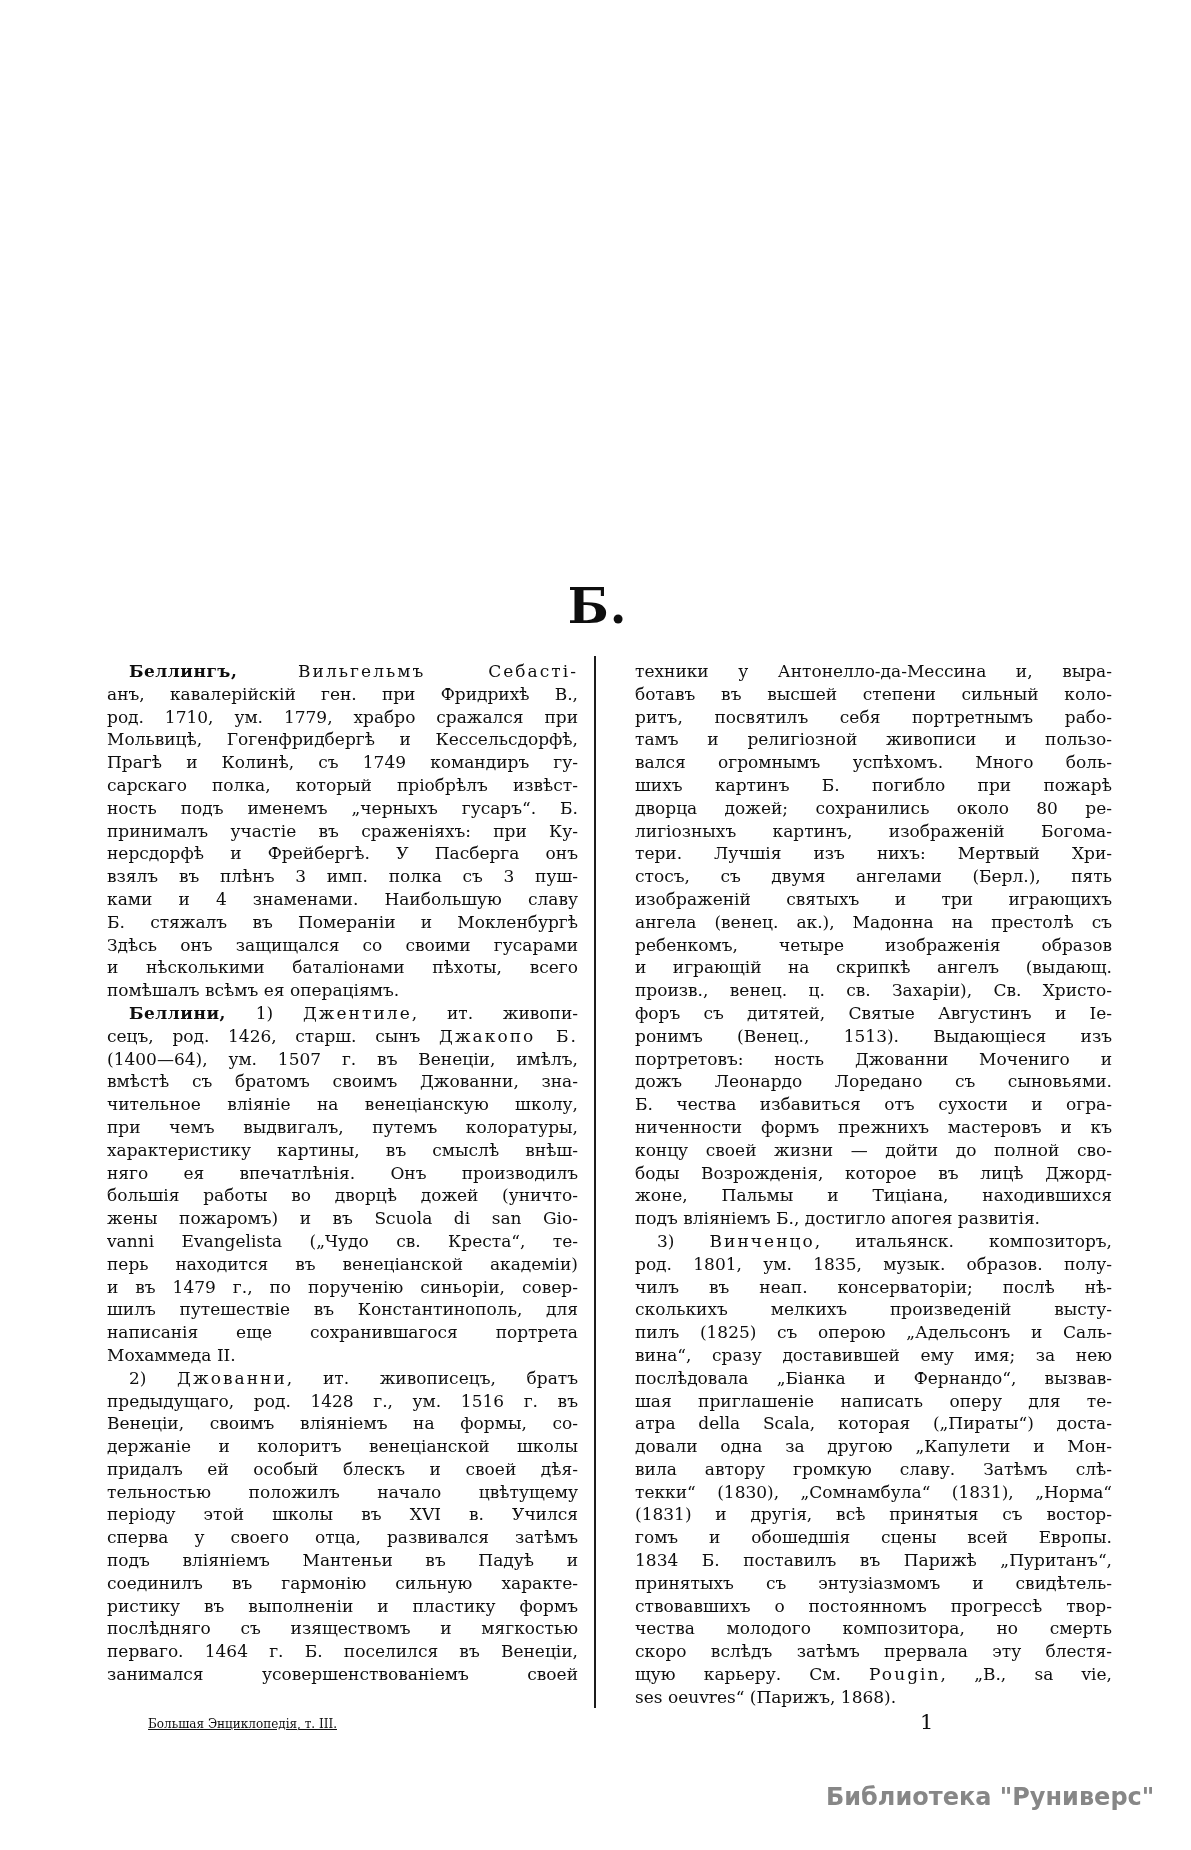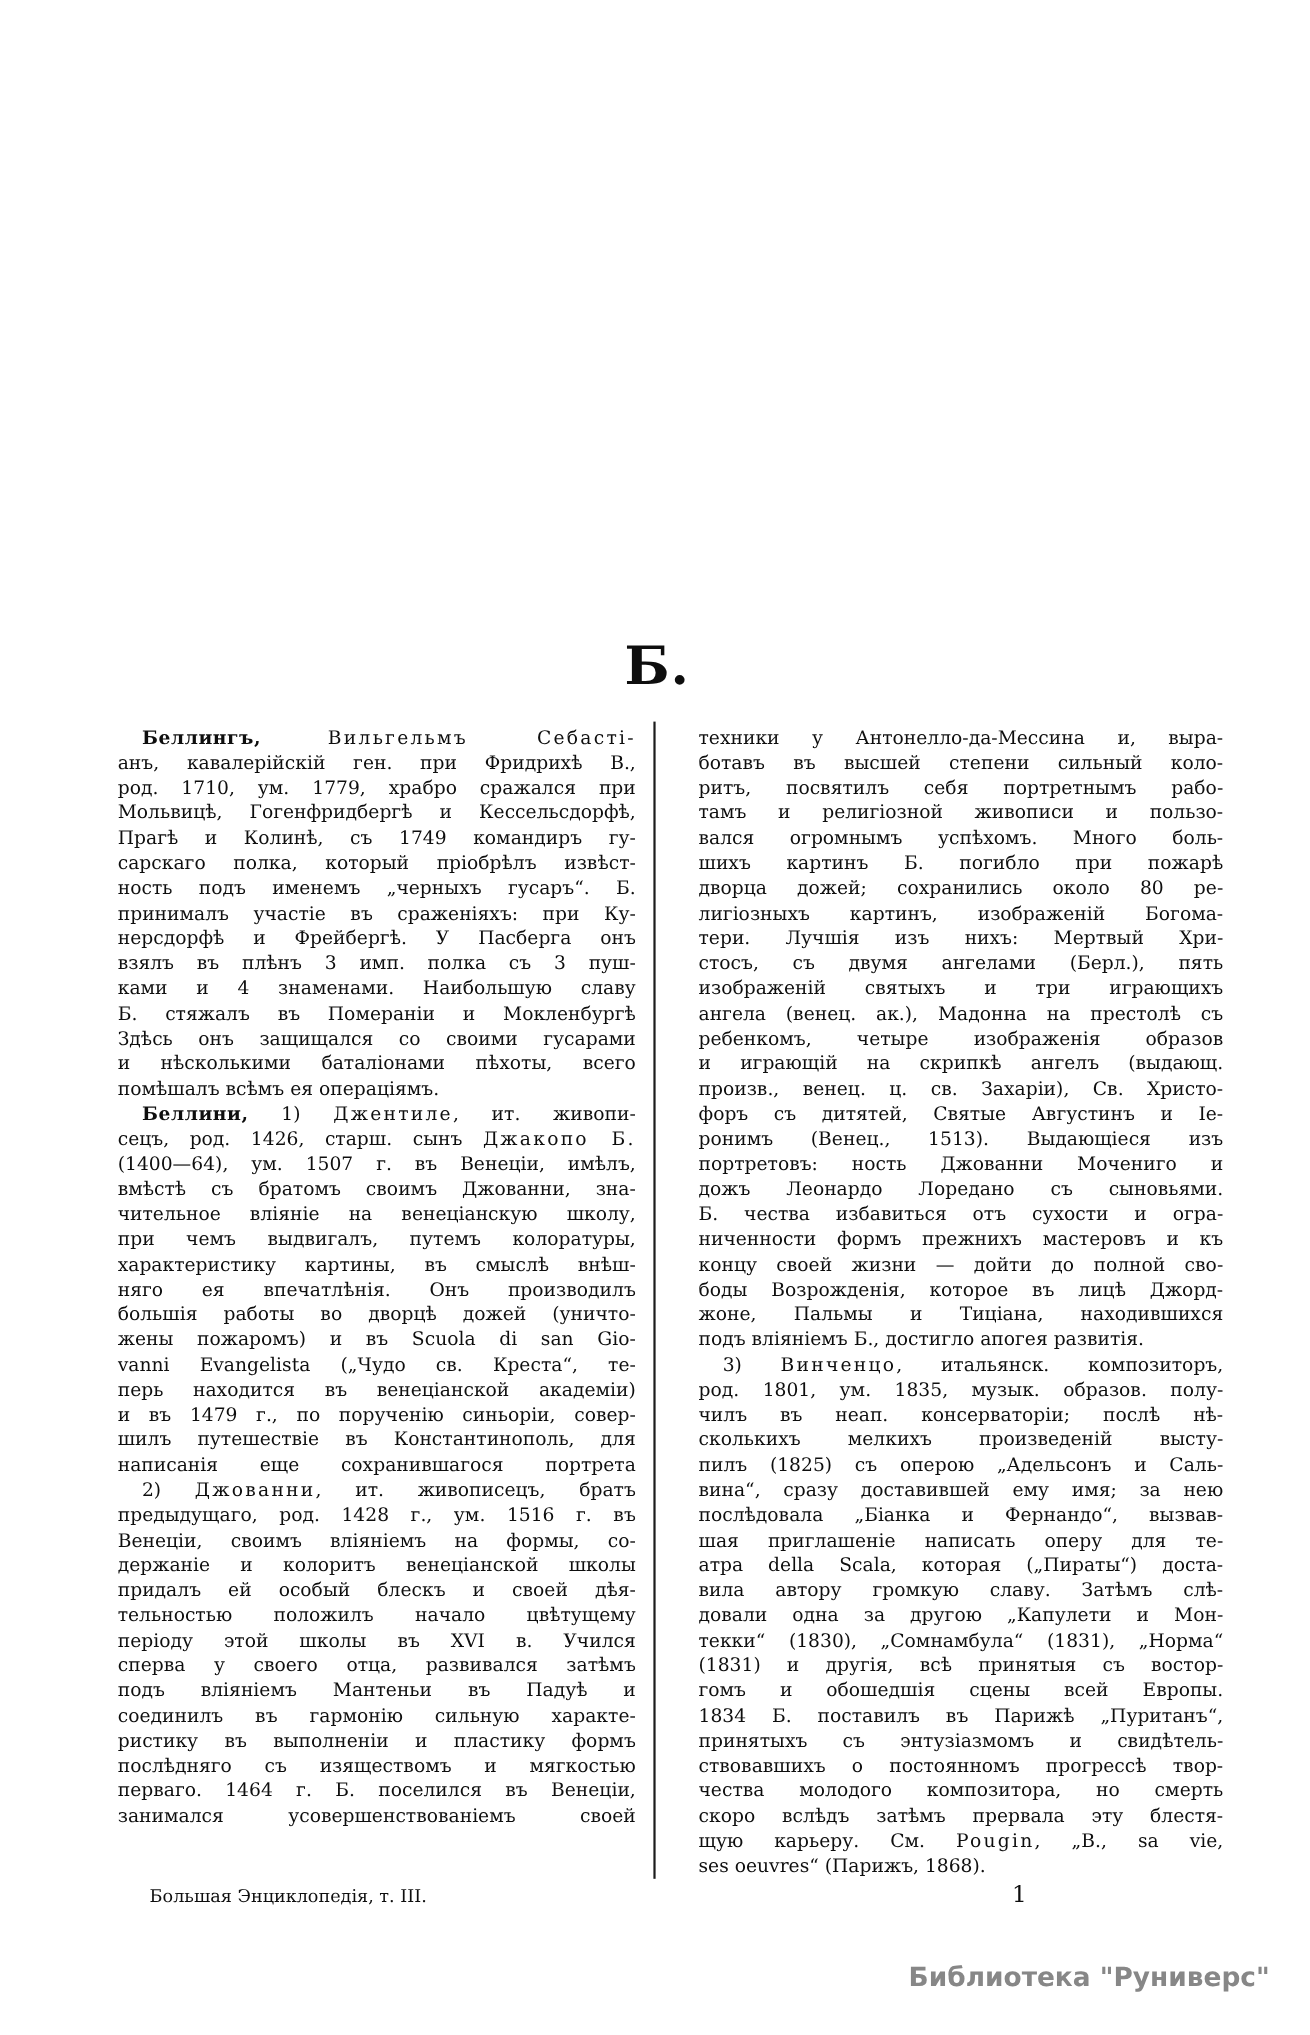--- a/index.html
+++ b/index.html
@@ -38,22 +38,22 @@
     text-align-last:justify;
     overflow:hidden;
     white-space:normal;
   }
   .line.end{text-align-last:left;}
   .line.ind{text-indent:22px;}
   .hw{font-weight:700;letter-spacing:0.03em;}
   .sp{letter-spacing:0.12em;}
   .footer-imprint{
     position:absolute;
-    left:136px;top:1714px;
-    font-size:16px;line-height:20px;
+    left:148px;top:1714px;
+    font-size:12px;line-height:20px;text-decoration:underline;
   }
   .page-number{
     position:absolute;
     left:920px;top:1710px;
     font-size:21px;line-height:24px;
   }
   .watermark{
     position:absolute;
     left:826px;top:1783px;
     font-size:24px;line-height:28px;
@@ -95,20 +95,21 @@
       <div class="line"><span>при чемъ выдвигалъ, путемъ колоратуры,</span></div>
       <div class="line"><span>характеристику картины, въ смыслѣ внѣш-</span></div>
       <div class="line"><span>няго ея впечатлѣнія.  Онъ производилъ</span></div>
       <div class="line"><span>большія работы во дворцѣ дожей (уничто-</span></div>
       <div class="line"><span>жены пожаромъ) и въ Scuola di san Gio-</span></div>
       <div class="line"><span>vanni Evangelista („Чудо св. Креста“, те-</span></div>
       <div class="line"><span>перь находится въ венеціанской академіи)</span></div>
       <div class="line"><span>и въ 1479 г., по порученію синьоріи, совер-</span></div>
       <div class="line"><span>шилъ путешествіе въ Константинополь, для</span></div>
       <div class="line"><span>написанія еще сохранившагося портрета</span></div>
+      <div class="line end"><span>Мохаммеда II.</span></div>
       <div class="line ind"><span>2) </span><span class="sp">Джованни</span><span>, ит. живописецъ, братъ</span></div>
       <div class="line"><span>предыдущаго, род. 1428 г., ум. 1516 г. въ</span></div>
       <div class="line"><span>Венеціи, своимъ вліяніемъ на формы, со-</span></div>
       <div class="line"><span>держаніе и колоритъ венеціанской школы</span></div>
       <div class="line"><span>придалъ ей особый блескъ и своей дѣя-</span></div>
       <div class="line"><span>тельностью положилъ начало цвѣтущему</span></div>
       <div class="line"><span>періоду этой школы въ XVI в.  Учился</span></div>
       <div class="line"><span>сперва у своего отца, развивался затѣмъ</span></div>
       <div class="line"><span>подъ вліяніемъ Мантеньи въ Падуѣ и</span></div>
       <div class="line"><span>соединилъ въ гармонію сильную характе-</span></div>
@@ -146,22 +147,22 @@
       <div class="line end"><span>подъ вліяніемъ Б., достигло апогея развитія.</span></div>
       <div class="line ind"><span>3) </span><span class="sp">Винченцо</span><span>, итальянск. композиторъ,</span></div>
       <div class="line"><span>род. 1801, ум. 1835, музык. образов. полу-</span></div>
       <div class="line"><span>чилъ въ неап. консерваторіи; послѣ нѣ-</span></div>
       <div class="line"><span>сколькихъ мелкихъ произведеній высту-</span></div>
       <div class="line"><span>пилъ (1825) съ оперою „Адельсонъ и Саль-</span></div>
       <div class="line"><span>вина“, сразу доставившей ему имя; за нею</span></div>
       <div class="line"><span>послѣдовала „Біанка и Фернандо“, вызвав-</span></div>
       <div class="line"><span>шая приглашеніе написать оперу для те-</span></div>
       <div class="line"><span>атра della Scala, которая („Пираты“) доста-</span></div>
+      <div class="line"><span>довали одна за другою „Капулети и Мон-</span></div>
       <div class="line"><span>вила автору громкую славу.  Затѣмъ слѣ-</span></div>
-      <div class="line"><span>довали одна за другою „Капулети и Мон-</span></div>
       <div class="line"><span>текки“ (1830), „Сомнамбула“ (1831), „Норма“</span></div>
       <div class="line"><span>(1831) и другія, всѣ принятыя съ востор-</span></div>
       <div class="line"><span>гомъ и обошедшія сцены всей Европы.</span></div>
       <div class="line"><span>1834 Б. поставилъ въ Парижѣ „Пуританъ“,</span></div>
       <div class="line"><span>принятыхъ съ энтузіазмомъ и свидѣтель-</span></div>
       <div class="line"><span>ствовавшихъ о постоянномъ прогрессѣ твор-</span></div>
       <div class="line"><span>чества молодого композитора, но смерть</span></div>
       <div class="line"><span>скоро вслѣдъ затѣмъ прервала эту блестя-</span></div>
       <div class="line"><span>щую карьеру.  См. </span><span class="sp">Pougin</span><span>, „B., sa vie,</span></div>
       <div class="line end"><span>ses oeuvres“ (Парижъ, 1868).</span></div>

